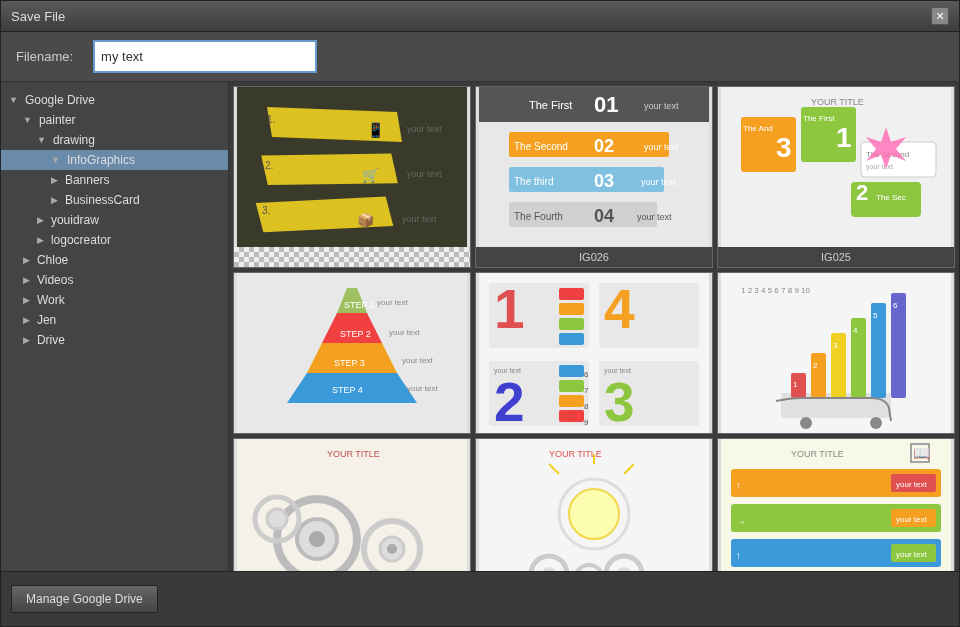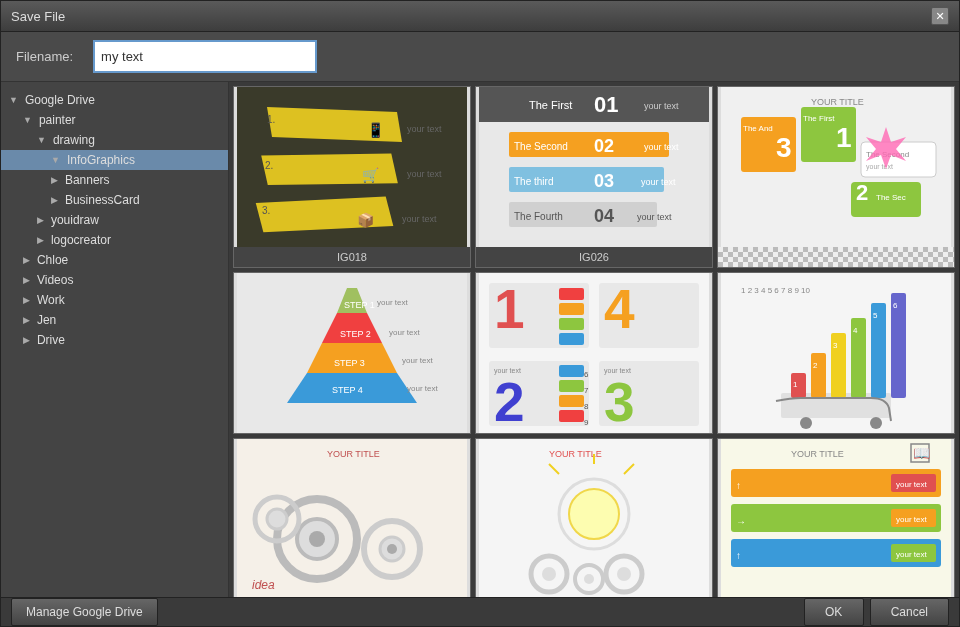--- a/index.html
+++ b/index.html
@@ -122,21 +122,21 @@
     .thumb-label {
       text-align: center;
       color: #ccc;
       padding: 4px 2px;
       font-size: 11px;
       background: #444;
     }
     .bottom-bar {
       background: #3a3a3a;
       border-top: 1px solid #222;
-      padding: 0 10px;
+      padding: 13px 10px;
       display: flex;
       align-items: center;
       justify-content: space-between;
     }
     .manage-btn {
       background: linear-gradient(to bottom, #666, #444);
       color: #ddd;
       border: 1px solid #222;
       padding: 6px 14px;
       font-size: 12px;
@@ -254,21 +254,20 @@
       <polygon points="20,110 150,115 155,145 25,140" fill="#f0d020" opacity="0.9" transform="rotate(-5,87,127)"></polygon>
       <text x="165" y="135" fill="#666" font-size="9">your text</text>
 
       <text x="130" y="48" fill="#555" font-size="14">📱</text>
       <text x="125" y="93" fill="#555" font-size="14">🛒</text>
       <text x="120" y="138" fill="#555" font-size="14">📦</text>
       <text x="30" y="36" fill="#555" font-size="10">1.</text>
       <text x="28" y="82" fill="#555" font-size="10">2.</text>
       <text x="25" y="127" fill="#555" font-size="10">3.</text>
     </svg></div>
-            <div class="thumb-label">IG018</div>
           </div>
           <div class="grid-item checker">
             <div class="thumbnail"><svg viewBox="0 0 230 160" xmlns="http://www.w3.org/2000/svg" style="width:100%;height:100%;">
       <rect width="230" height="160" fill="#e8e8e8"></rect>
 
       <rect x="0" y="0" width="230" height="35" fill="#555"></rect>
       <text x="50" y="22" fill="white" font-size="11">The First</text>
       <text x="115" y="25" fill="white" font-size="22" font-weight="bold">01</text>
       <text x="165" y="22" fill="#ccc" font-size="9">your text</text>
 
@@ -301,20 +300,21 @@
 
       <rect x="140" y="55" width="75" height="35" fill="white" stroke="#ccc" rx="4"></rect>
       <text x="145" y="70" fill="#888" font-size="8">The Second</text>
       <text x="145" y="82" fill="#aaa" font-size="7">your text</text>
       <rect x="130" y="95" width="70" height="35" fill="#8dc63f" rx="4"></rect>
       <text x="135" y="113" fill="white" font-size="22" font-weight="bold">2</text>
       <text x="155" y="113" fill="white" font-size="8">The Sec</text>
 
       <polygon points="160,55 165,40 170,55 185,50 175,62 185,74 170,68 165,82 160,68 145,74 155,62 145,50" fill="#ff69b4" opacity="0.8"></polygon>
     </svg></div>
+            <div class="thumb-label">IG025</div>
           </div>
           <div class="grid-item checker">
             <div class="thumbnail"><svg viewBox="0 0 230 160" xmlns="http://www.w3.org/2000/svg" style="width:100%;height:100%;">
       <rect width="230" height="160" fill="#e8e8e8"></rect>
 
       <rect width="230" height="160" fill="url(#checker)"></rect>
 
       <polygon points="50,130 180,130 160,100 70,100" fill="#3a9ad9"></polygon>
       <polygon points="70,100 160,100 145,70 85,70" fill="#f5a020"></polygon>
       <polygon points="85,70 145,70 130,40 100,40" fill="#f04040"></polygon>
@@ -444,18 +444,14 @@
       <rect x="190" y="5" width="18" height="18" fill="none" stroke="#888" stroke-width="1.5"></rect>
       <text x="192" y="19" font-size="14">📖</text>
     </svg></div>
           </div>
         </div>
     </div>
   </div>
 
   <div class="bottom-bar">
     <button class="manage-btn">Manage Google Drive</button>
-    <div class="action-buttons">
-      <button class="ok-btn">OK</button>
-      <button class="cancel-btn">Cancel</button>
-    </div>
   </div>
 </div>
 
 </body></html>

